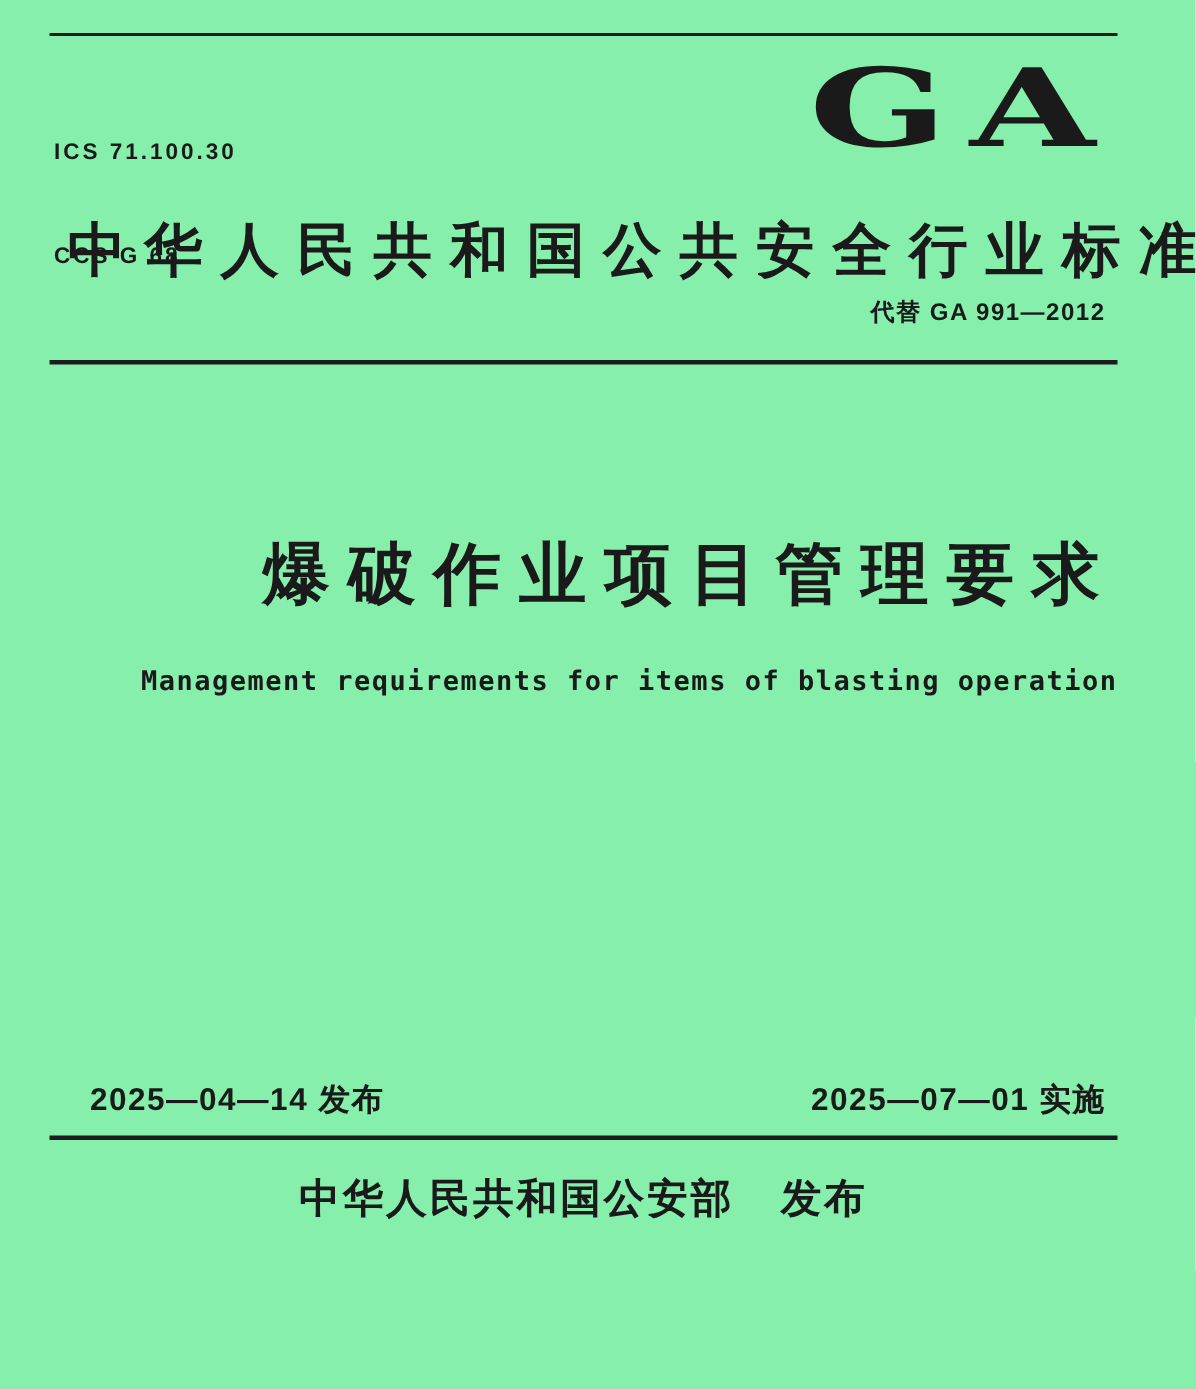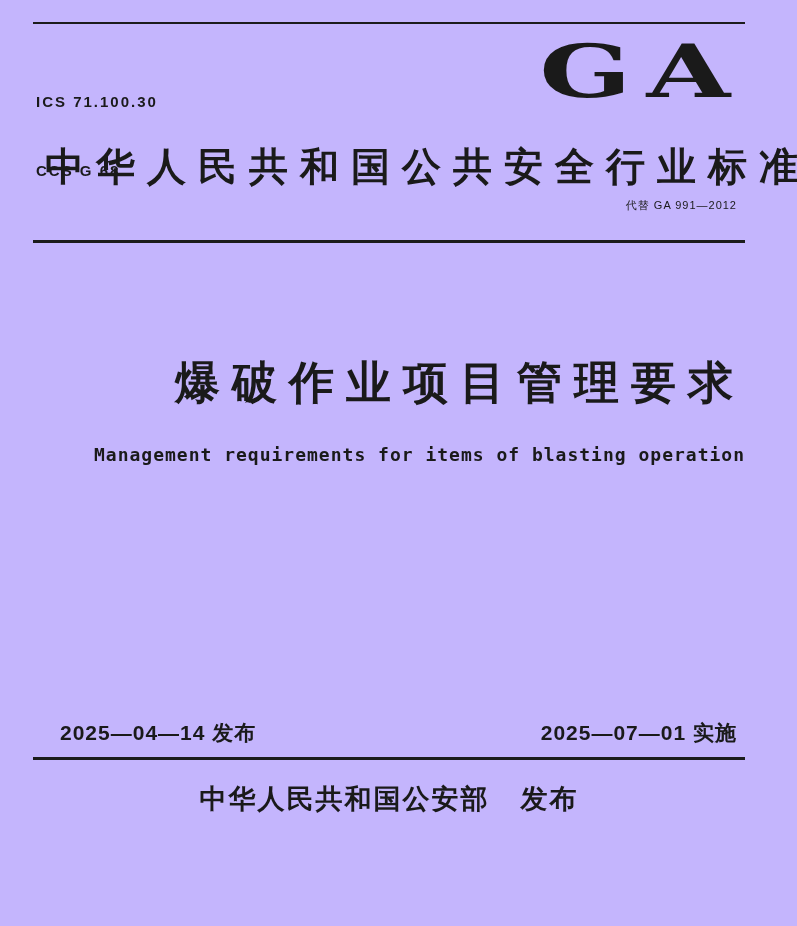--- a/index.html
+++ b/index.html
@@ -5,21 +5,21 @@
   html, body {
     margin: 0;
     padding: 0;
     background: #e9e9e9;
   }
   .page {
     position: relative;
     width: 797px;
     height: 926px;
     margin: 0 auto;
-    background: #c4b5fd;
+    background: #86efac;
     overflow: hidden;
     font-family: "Liberation Sans", sans-serif;
     color: #1a1a1a;
   }
   .rule {
     position: absolute;
     left: 33px;
     width: 712px;
     background: #1c1c1c;
   }
@@ -69,22 +69,22 @@
     top: 192px;
     text-align: right;
   }
   .std-num {
     font-size: 22px;
     font-weight: bold;
     letter-spacing: 2px;
   }
   .replaces {
     margin-top: 6px;
-    font-size: 11px;
-    font-weight: 400;
+    font-size: 16px;
+    font-weight: 700;
     letter-spacing: 1px;
   }
   .title-zh {
     position: absolute;
     left: 33px;
     width: 712px;
     top: 353px;
     text-align: right;
     font-size: 45px;
     font-weight: bold;

